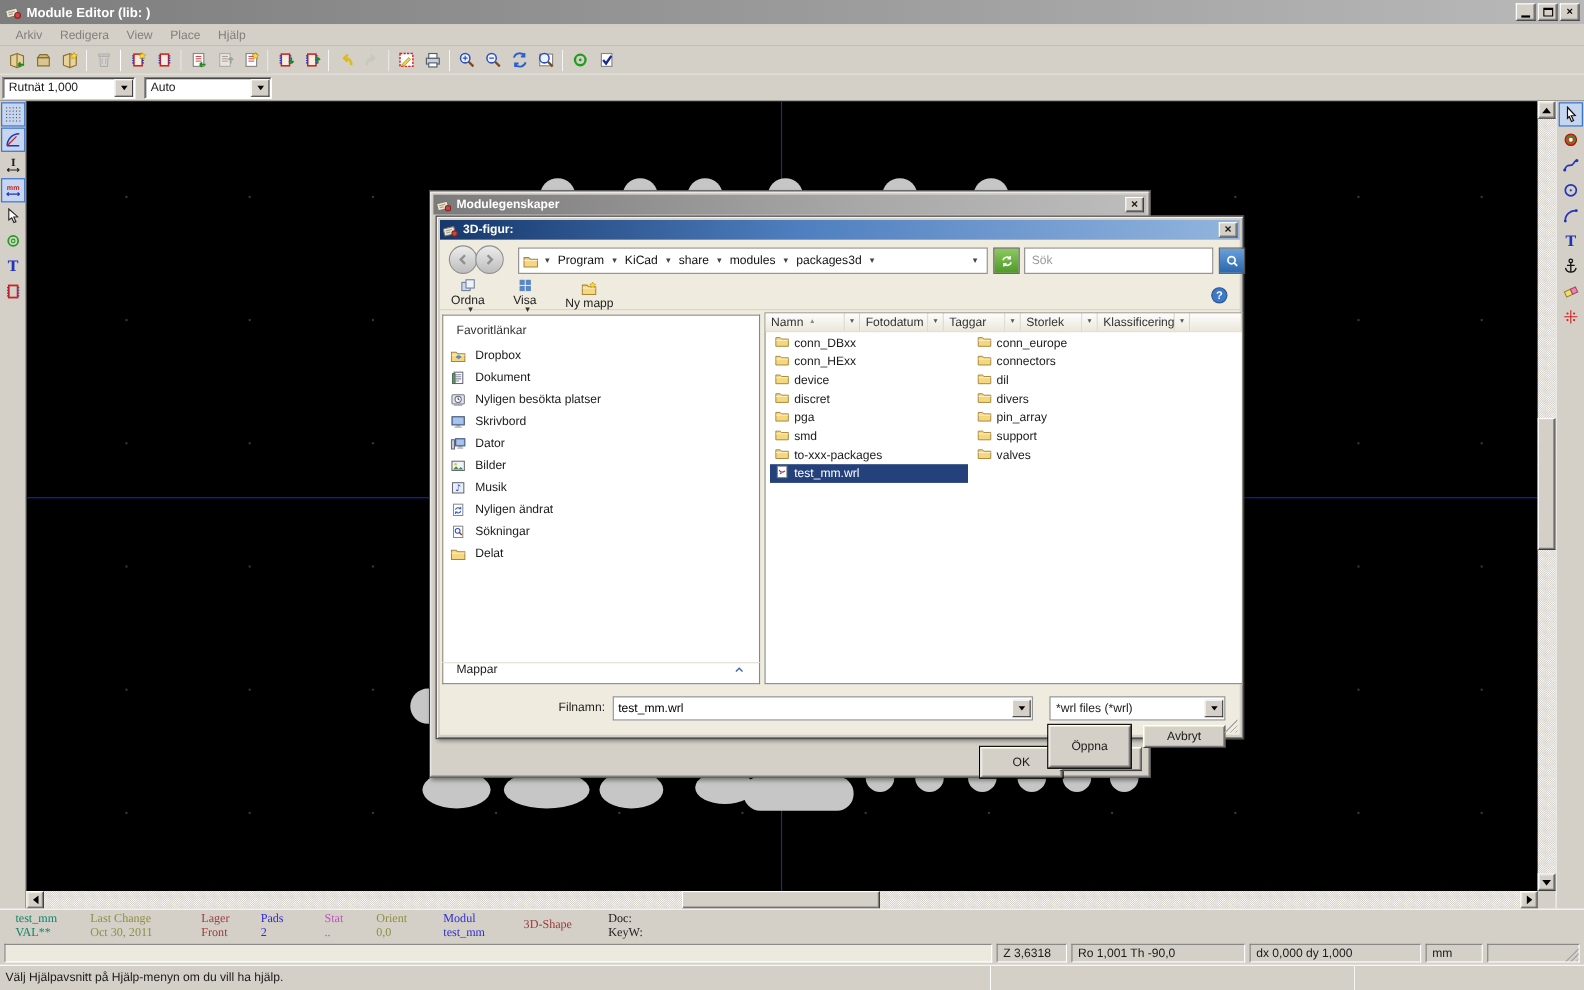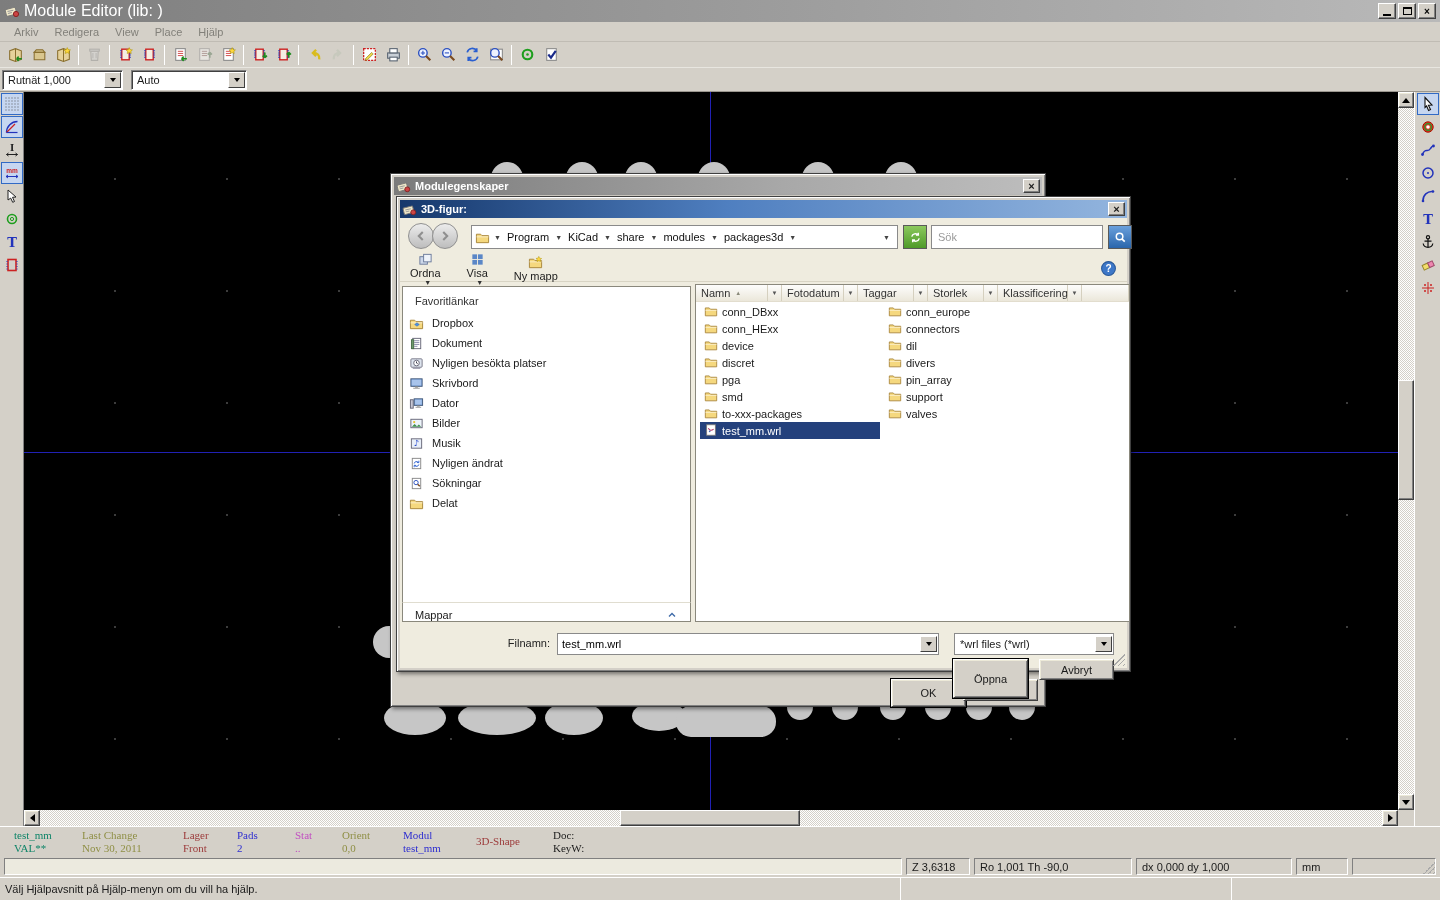--- a/index.html
+++ b/index.html
@@ -3,21 +3,21 @@
 <meta charset="utf-8">
 <style>
   * { margin:0; padding:0; box-sizing:border-box; }
   html,body { width:1440px; height:900px; overflow:hidden; }
   body { font-family:"Liberation Sans", sans-serif; font-size:11px; color:#1a1a1a; background:#d4d0c8; }
   #app { position:relative; width:1440px; height:900px; background:#d4d0c8; }
 
   
   .titlebar { position:absolute; left:0; top:0; width:1440px; height:22px;
     background:linear-gradient(90deg,#7d7d7d,#9d9d9d 55%,#b9b9b9); display:flex; align-items:center; padding:0 4px; }
-  .titlebar .ttext { color:#fff; font-weight:normal; font-size:16px; margin-left:4px; }
+  .titlebar .ttext { color:#fff; font-weight:bold; font-size:12px; margin-left:4px; }
   .winbtn { width:18px; height:16px; background:#d4d0c8; border:1px solid; border-color:#fff #404040 #404040 #fff;
     box-shadow:inset -1px -1px 0 #808080; display:flex; align-items:center; justify-content:center;
     font-size:10px; font-weight:bold; margin-left:2px; color:#000; }
   .caption-icons { margin-left:auto; display:flex; }
   .minbar { width:8px; height:2px; background:#000; margin-top:8px; }
   .maxbox { width:9px; height:8px; border:1px solid #000; border-top-width:2px; }
 
   .menubar { position:absolute; left:0; top:22px; width:1440px; height:20px; background:#d4d0c8;
     display:flex; align-items:center; padding-left:6px; border-bottom:1px solid #c0bcb4; }
   .menu-item { padding:2px 8px; color:#82807a; }
@@ -105,21 +105,21 @@
   .ftool .dd { font-size:7px; margin-left:5px; color:#333; }
   #help-btn { position:absolute; right:10px; top:42px; width:17px; height:17px; }
   #help-btn svg { width:17px; height:17px; }
 
   .pane { position:absolute; background:#fff; border:1px solid #8a887c; }
   #navpane { left:2px; top:68px; width:289px; height:316px; border-bottom:none; }
   #navpane .hdr { padding:8px 0 6px 12px; color:#333; }
   .fav { display:flex; align-items:center; height:20px; padding-left:6px; }
   .fav svg { width:15px; height:15px; margin-right:8px; }
   #folders-bar { position:absolute; left:2px; top:384px; width:289px; height:20px; background:#fff;
-    border:1px solid #8a887c; border-top:1px solid #e0ddd0; display:flex; align-items:flex-end; padding:0 12px; }
+    border:1px solid #8a887c; border-top:1px solid #e0ddd0; display:flex; align-items:flex-start; padding:0 12px; }
   #folders-bar svg { margin-left:auto; width:12px; height:12px; }
 
   #filepane { left:295px; top:66px; width:435px; height:338px; }
   .colhdr { display:flex; height:17px; border-bottom:1px solid #e2ddce; }
   .colcell { background:linear-gradient(#fdfdfc,#ebe7da); border-right:1px solid #d5d0bf; display:flex; align-items:center;
     padding:0 5px; color:#333; }
   .colcell.ddc { padding:0; justify-content:center; }
   .colcell .sort { font-size:6px; color:#8a8a7a; margin-left:5px; }
   .colcell .dda { font-size:6px; color:#555; }
   .frow { position:absolute; height:17px; display:flex; align-items:center; width:180px; }
@@ -894,21 +894,21 @@
     </div>
   </div>
 
   <div id="status1">
       <div class="sfield" style="width: 68px; color: rgb(14, 132, 104);">
         <div>test_mm</div>
         <div>VAL**</div>
       </div>
       <div class="sfield" style="width: 101px; color: rgb(143, 143, 69);">
         <div>Last Change</div>
-        <div>Nov 30, 2011</div>
+        <div>Oct 30, 2011</div>
       </div>
       <div class="sfield" style="width: 54px; color: rgb(156, 58, 58);">
         <div>Lager</div>
         <div>Front</div>
       </div>
       <div class="sfield" style="width: 58px; color: rgb(47, 47, 208);">
         <div>Pads</div>
         <div>2</div>
       </div>
       <div class="sfield" style="width: 47px; color: rgb(194, 79, 194);">

